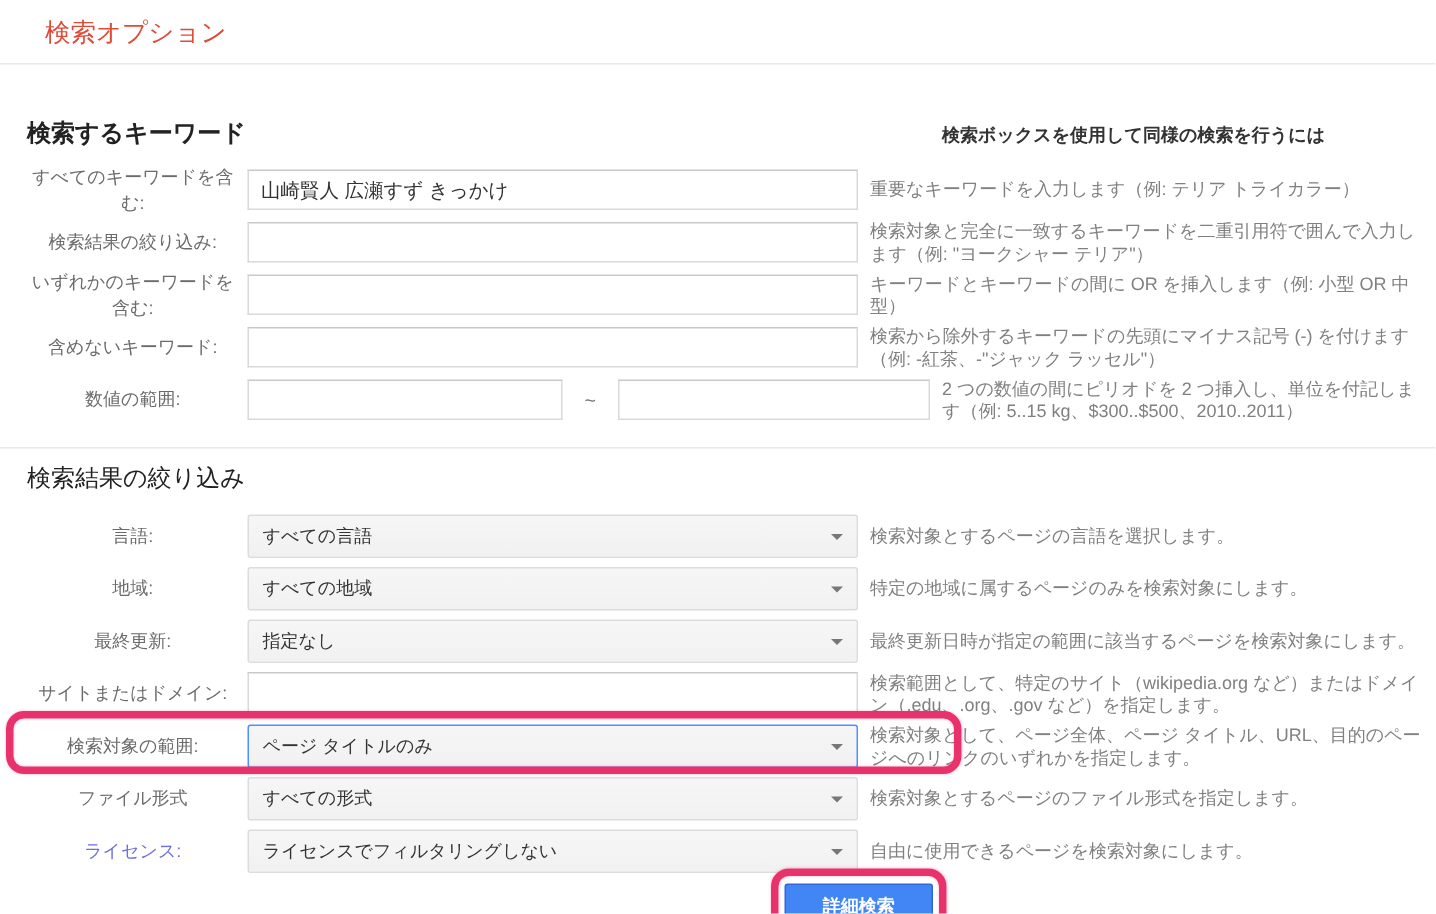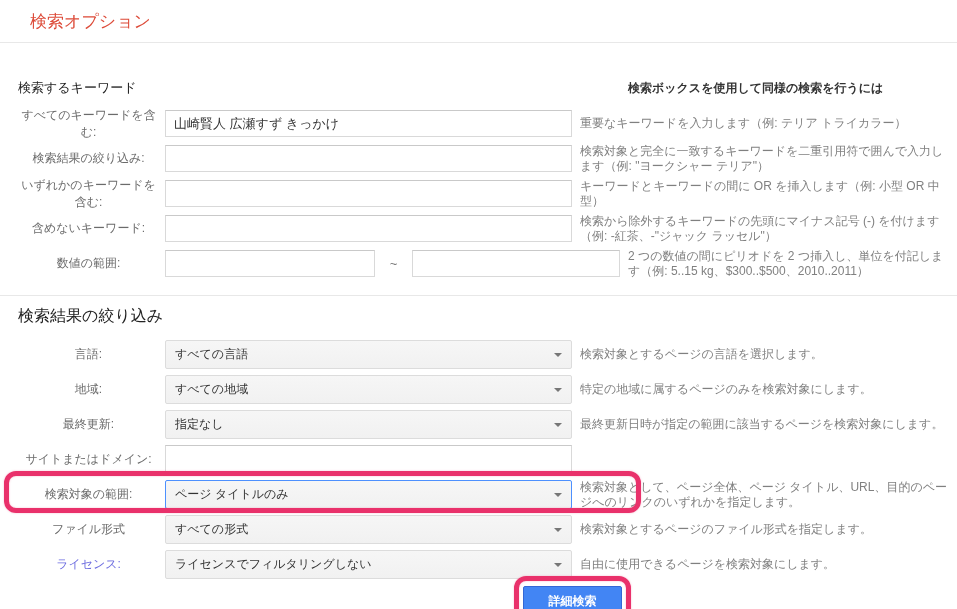--- a/index.html
+++ b/index.html
@@ -12,21 +12,21 @@
   html,body{margin:0;padding:0;}
   body{
     width:957px;height:609px;overflow:hidden;background:#fff;
     font-family:"Liberation Sans","DejaVu Sans",sans-serif;
     -webkit-font-smoothing:antialiased;
   }
   header{height:43px;border-bottom:1px solid #e8e8e8;padding:10px 0 0 30px;}
   .title{color:var(--title-color);font-size:17px;font-weight:400;}
   main{padding-left:18px;position:relative;}
   .heads{display:flex;align-items:baseline;margin:36px 0 13px;}
-  .h-left{font-size:13px;font-weight:400;color:#222;width:602px;margin:0;}
+  .h-left{font-size:16px;font-weight:700;color:#222;width:602px;margin:0;}
   .h-right{font-size:12px;font-weight:700;color:#333;margin:0 0 0 8px;}
   .row{display:flex;align-items:center;position:relative;}
   .s1 .row{height:27px;margin-bottom:8px;}
   .s2 .row{height:29px;margin-bottom:6px;}
   .lbl{width:147px;font-size:12px;color:#6b6b6b;padding-right:6px;flex:none;text-align:center;}
   .lbl.link{color:var(--link-color);cursor:pointer;}
   .field{width:407px;flex:none;height:100%;}
   .ti{
     width:100%;height:100%;border:1px solid #d9d9d9;border-top-color:#c9c9c9;
     padding:0 8px;font-size:13px;color:#333;outline:none;
@@ -146,20 +146,21 @@
         <div class="select">
           <span class="sel-val">指定なし</span>
           <span class="arrow"></span>
         </div>
       </div>
       <div class="help">最終更新日時が指定の範囲に該当するページを検索対象にします。</div>
     </div>
     <div class="row">
       <label class="lbl">サイトまたはドメイン:</label>
       <div class="field"><input class="ti" value="" style=""></div>
+      <div class="help">検索範囲として、特定のサイト（wikipedia.org など）またはドメイン（.edu、.org、.gov など）を指定します。</div>
     </div>
     <div class="row">
       <div class="annotation annotation-row"></div>
       <label class="lbl">検索対象の範囲:</label>
       <div class="field">
         <div class="select focused">
           <span class="sel-val">ページ タイトルのみ</span>
           <span class="arrow"></span>
         </div>
       </div>

